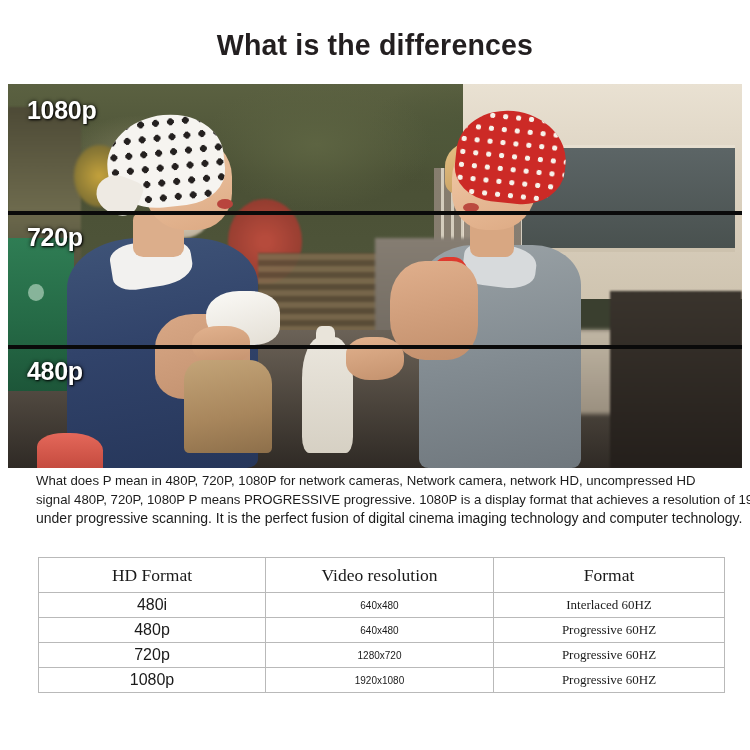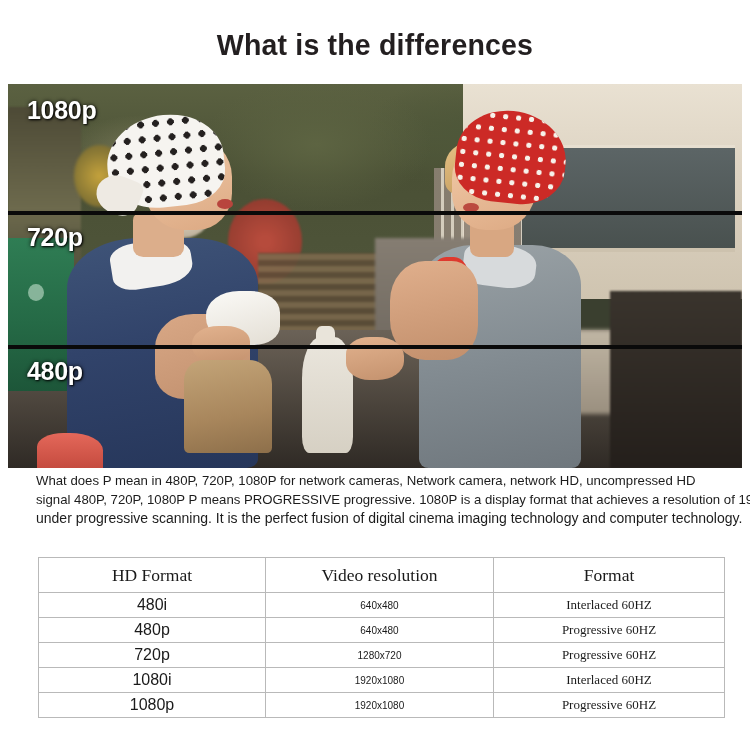--- a/index.html
+++ b/index.html
@@ -564,23 +564,18 @@
       <td class="cell-format">480p</td>
       <td class="cell-res">640x480</td>
       <td class="cell-detect">Progressive 60HZ</td>
     </tr>
     <tr>
       <td class="cell-format">720p</td>
       <td class="cell-res">1280x720</td>
       <td class="cell-detect">Progressive 60HZ</td>
     </tr>
     <tr>
-      <td class="cell-format">1080i</td>
-      <td class="cell-res">1920x1080</td>
-      <td class="cell-detect">Interlaced 60HZ</td>
-    </tr>
-    <tr>
       <td class="cell-format">1080p</td>
       <td class="cell-res">1920x1080</td>
       <td class="cell-detect">Progressive 60HZ</td>
     </tr>
   </tbody>
 </table>
 
 </body></html>

